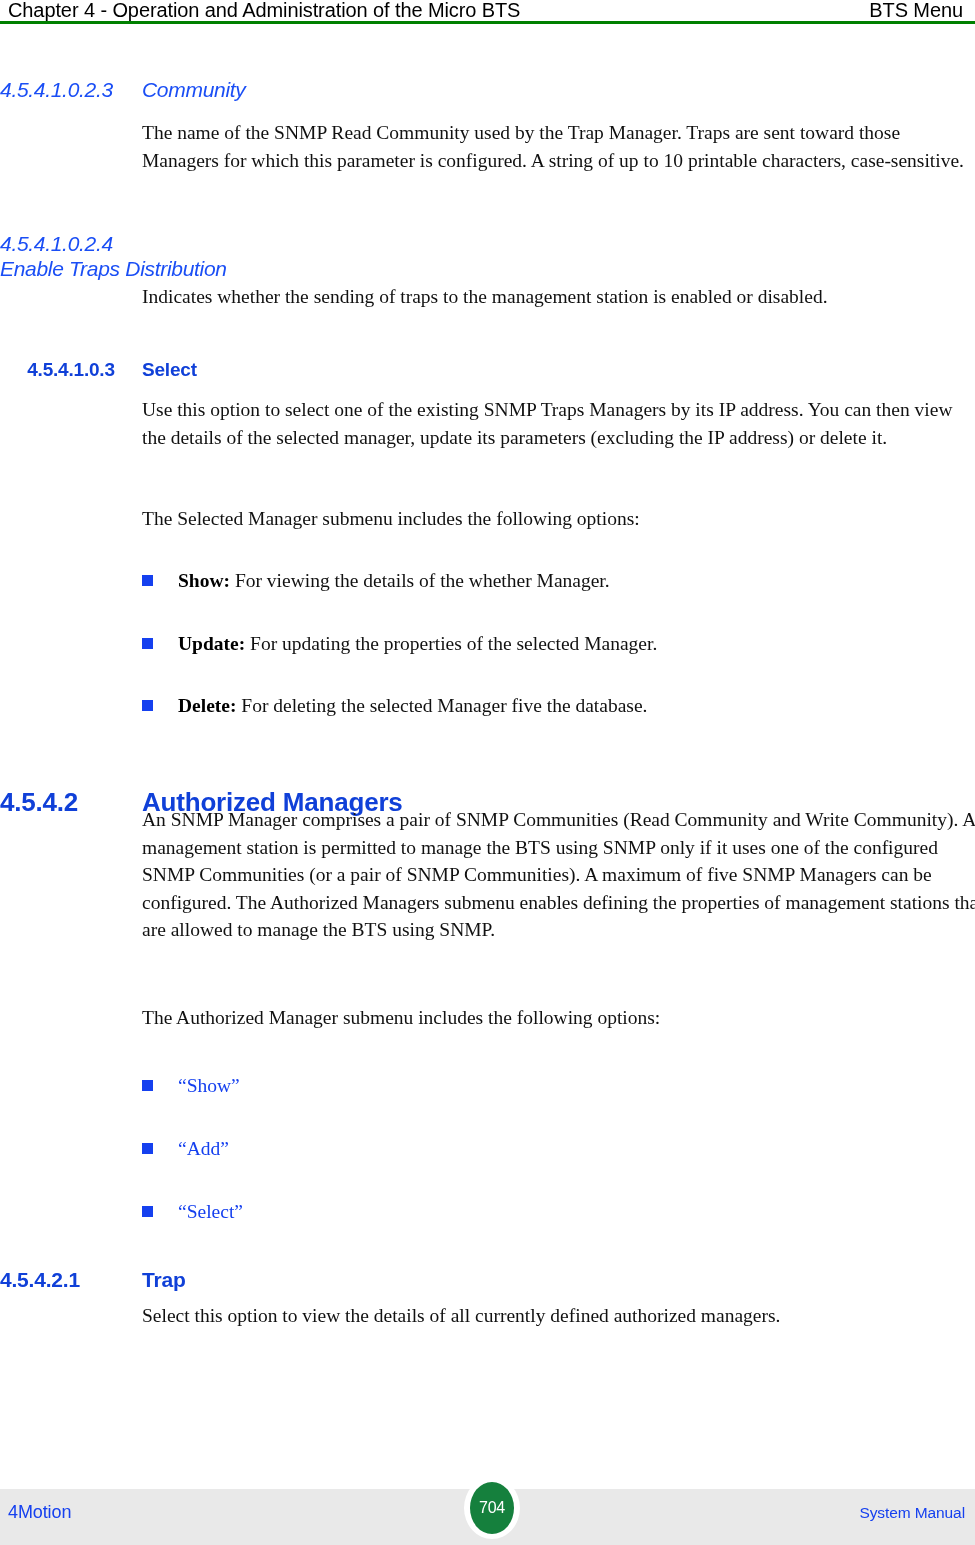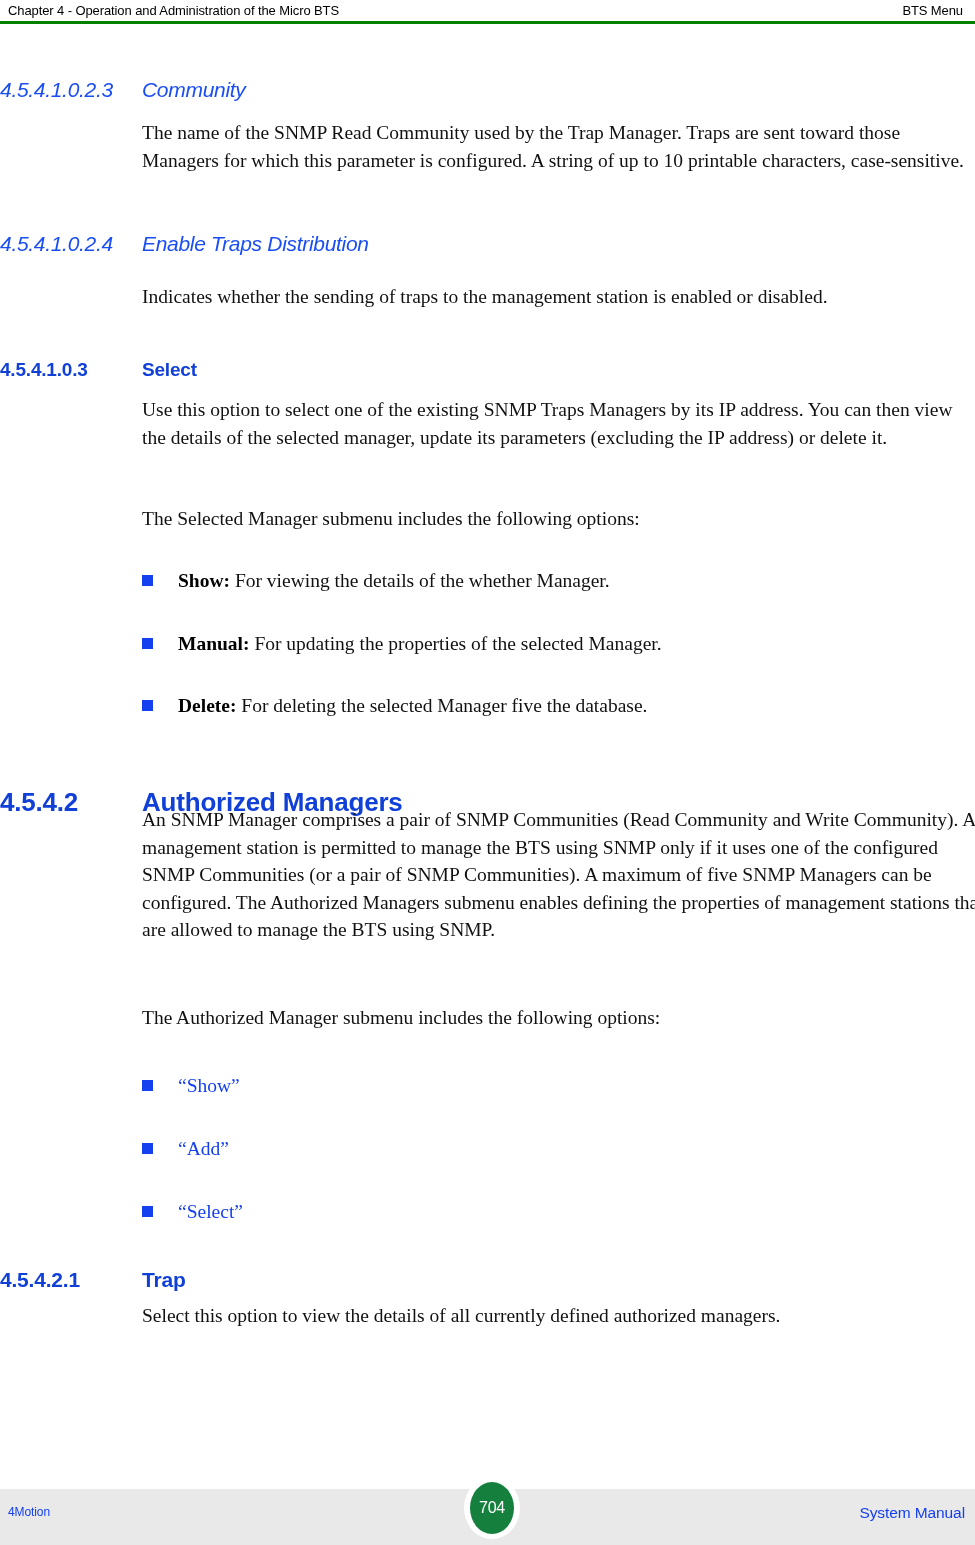--- a/index.html
+++ b/index.html
@@ -24,21 +24,21 @@
     width: 975px;
     height: 24px;
     box-sizing: border-box;
   }
   .page-header .hdr-row {
     display: flex;
     justify-content: space-between;
     align-items: flex-start;
     padding: 2px 12px 0 8px;
     font-family: "Liberation Sans", sans-serif;
-    font-size: 13px;
+    font-size: 20px;
     line-height: 17px;
     color: #000000;
     letter-spacing: -0.1px;
     gap: 8px;
   }
   .page-header .rule {
     position: absolute;
     left: 0;
     top: 21px;
     width: 975px;
@@ -164,21 +164,21 @@
     top: 1489px;
     width: 975px;
     height: 56px;
     background: #e9e9e9;
   }
   .footer-left {
     position: absolute;
     left: 8px;
     top: 14px;
     font-family: "Liberation Sans", sans-serif;
-    font-size: 12px;
+    font-size: 18px;
     line-height: 19px;
     color: #1540ef;
     letter-spacing: -0.1px;
   }
   .footer-right {
     position: absolute;
     right: 10px;
     top: 14px;
     font-family: "Liberation Sans", sans-serif;
     font-size: 15.5px;
@@ -226,40 +226,40 @@
 </div>
 
 <div class="content">
 
   <div class="h-num-row h7" style="left:0px; top:77px;">
     <span class="h-num">4.5.4.1.0.2.3</span>
     <span class="h-title">Community</span>
   </div>
   <div class="para" style="top:119px;">The name of the SNMP Read Community used by the Trap Manager. Traps are sent toward those Managers for which this parameter is configured. A string of up to 10 printable characters, case-sensitive.</div>
 
-  <div class="h-num-row h7" style="left:0px; top:231px;">
+  <div class="h-num-row h7" style="left:0px; top:231px;flex-direction:column;">
     <span class="h-num">4.5.4.1.0.2.4</span>
     <span class="h-title">Enable Traps Distribution</span>
   </div>
   <div class="para" style="top:283px;">Indicates whether the sending of traps to the management station is enabled or disabled.</div>
 
-  <div class="h-num-row h6" style="left:0px; top:358px;">
+  <div class="h-num-row h6" style="left:0px; top:358px;text-align:center;">
     <span class="h-num">4.5.4.1.0.3</span>
     <span class="h-title">Select</span>
   </div>
   <div class="para" style="top:396px;">Use this option to select one of the existing SNMP Traps Managers by its IP address. You can then view the details of the selected manager, update its parameters (excluding the IP address) or delete it.</div>
   <div class="para" style="top:505px;">The Selected Manager submenu includes the following options:</div>
 
   <div class="bullet-item" style="top:568px;">
     <span class="bullet-sq"></span>
     <span class="bullet-text"><b>Show:</b><span> For viewing the details of the whether Manager.</span></span>
   </div>
   <div class="bullet-item" style="top:631px;">
     <span class="bullet-sq"></span>
-    <span class="bullet-text"><b>Manual:</b><span> For updating the properties of the selected Manager.</span></span>
+    <span class="bullet-text"><b>Update:</b><span> For updating the properties of the selected Manager.</span></span>
   </div>
   <div class="bullet-item" style="top:693px;">
     <span class="bullet-sq"></span>
     <span class="bullet-text"><b>Delete:</b><span> For deleting the selected Manager five the database.</span></span>
   </div>
 
   <div class="h-num-row h4" style="left:0px; top:755px;">
     <span class="h-num">4.5.4.2</span>
     <span class="h-title">Authorized Managers</span>
   </div>

